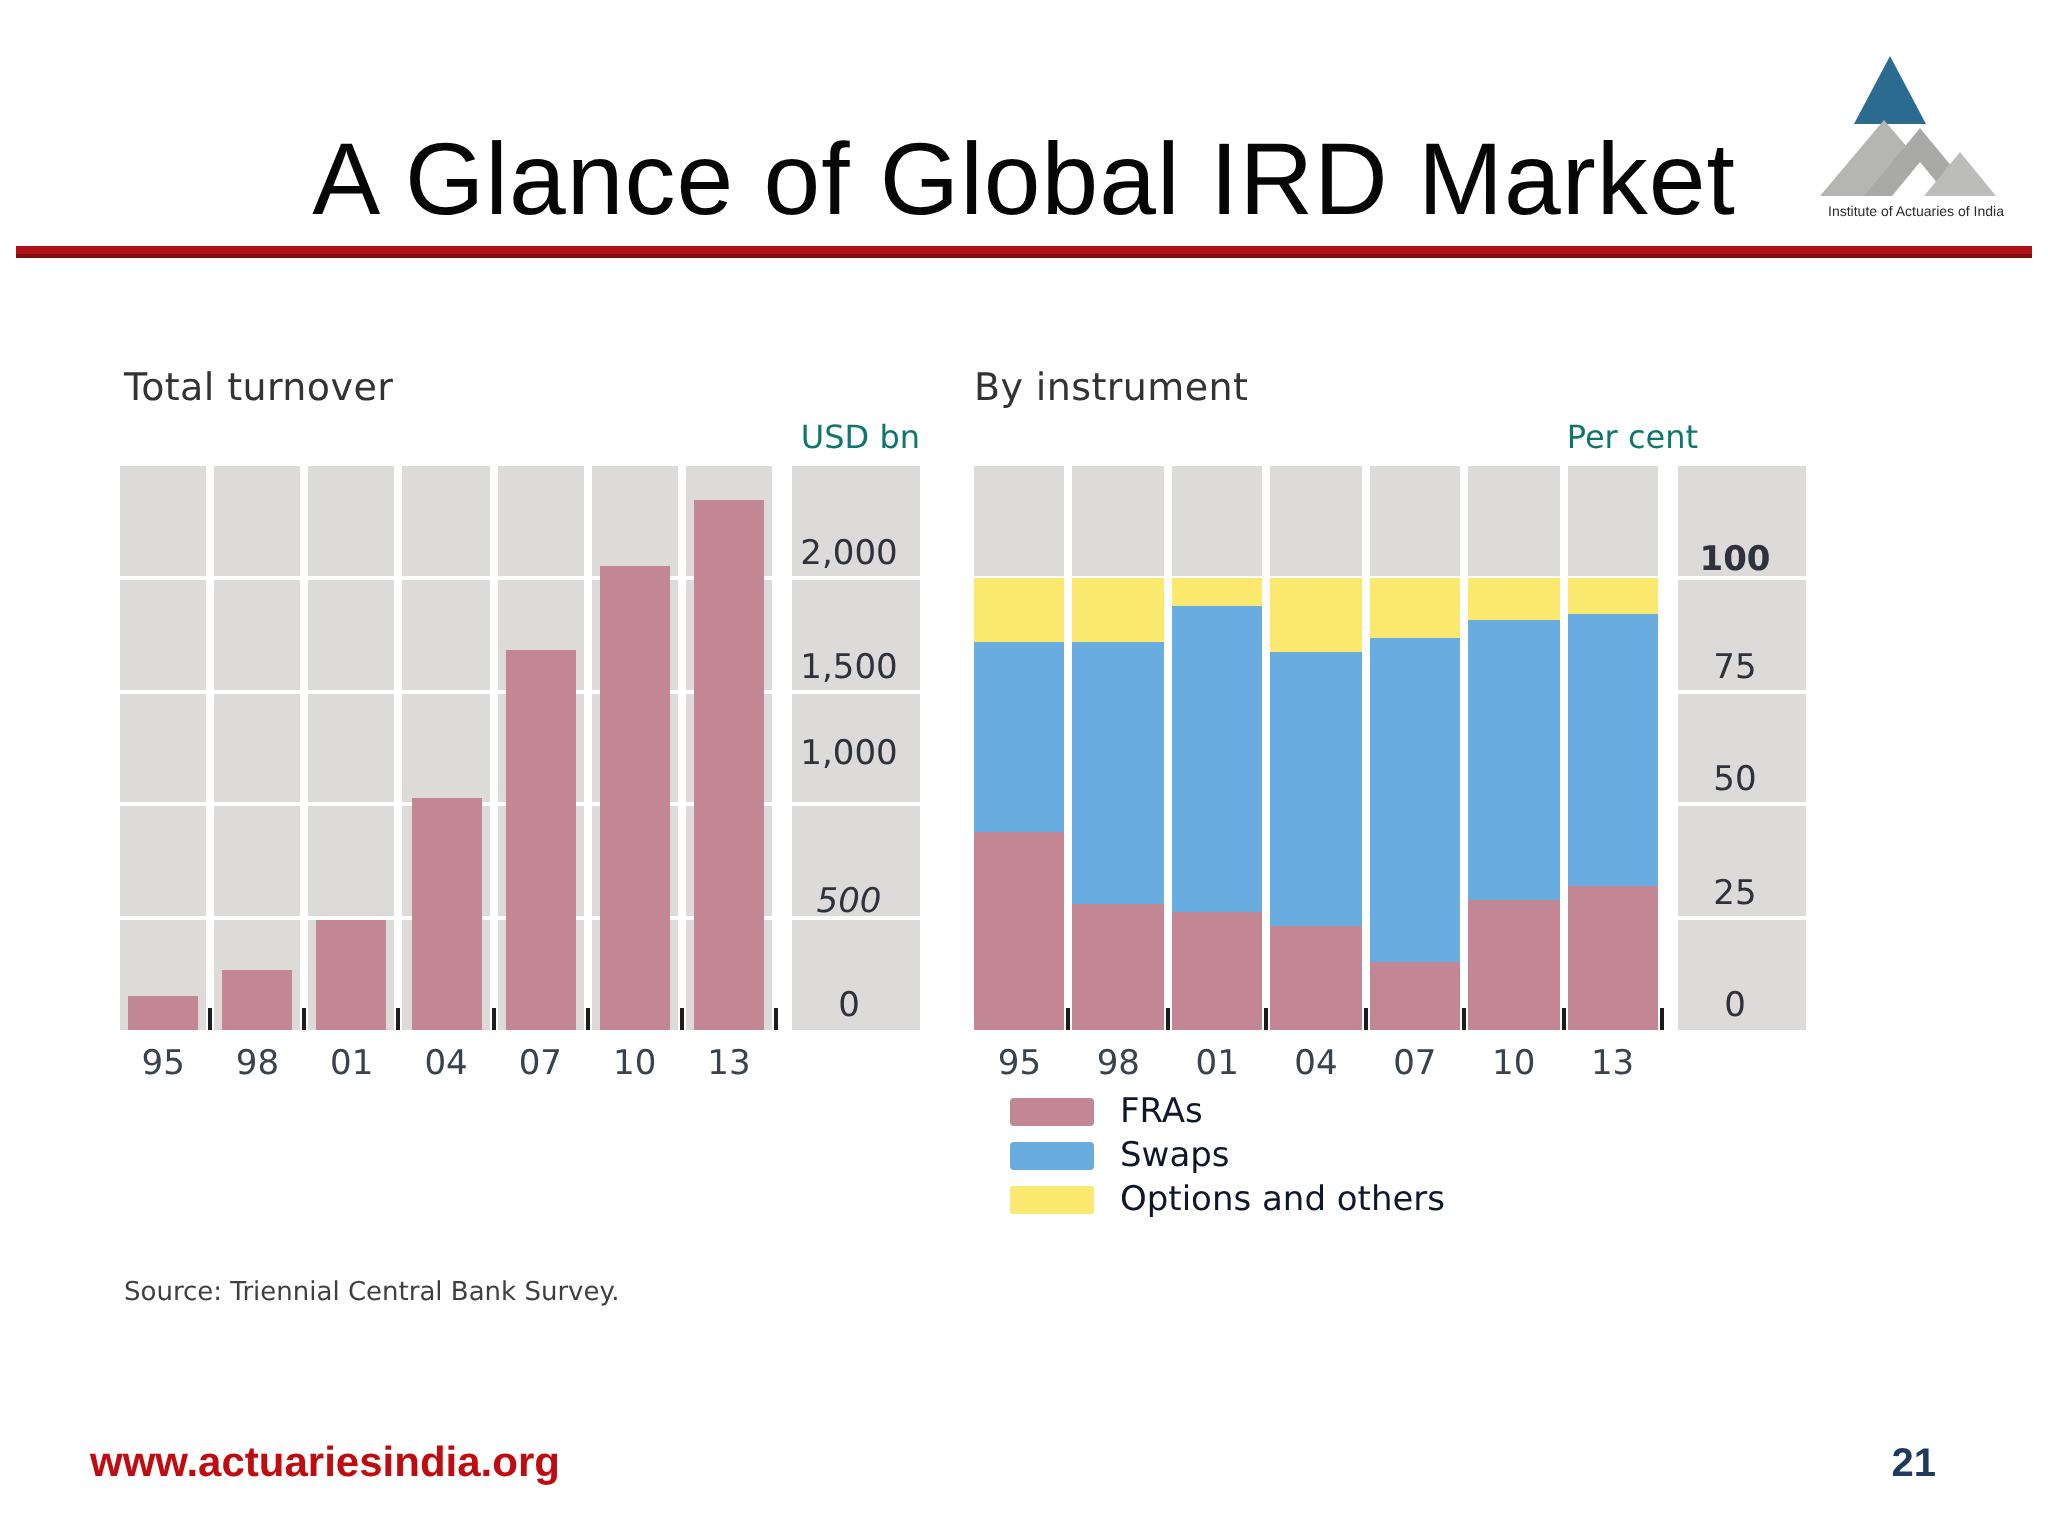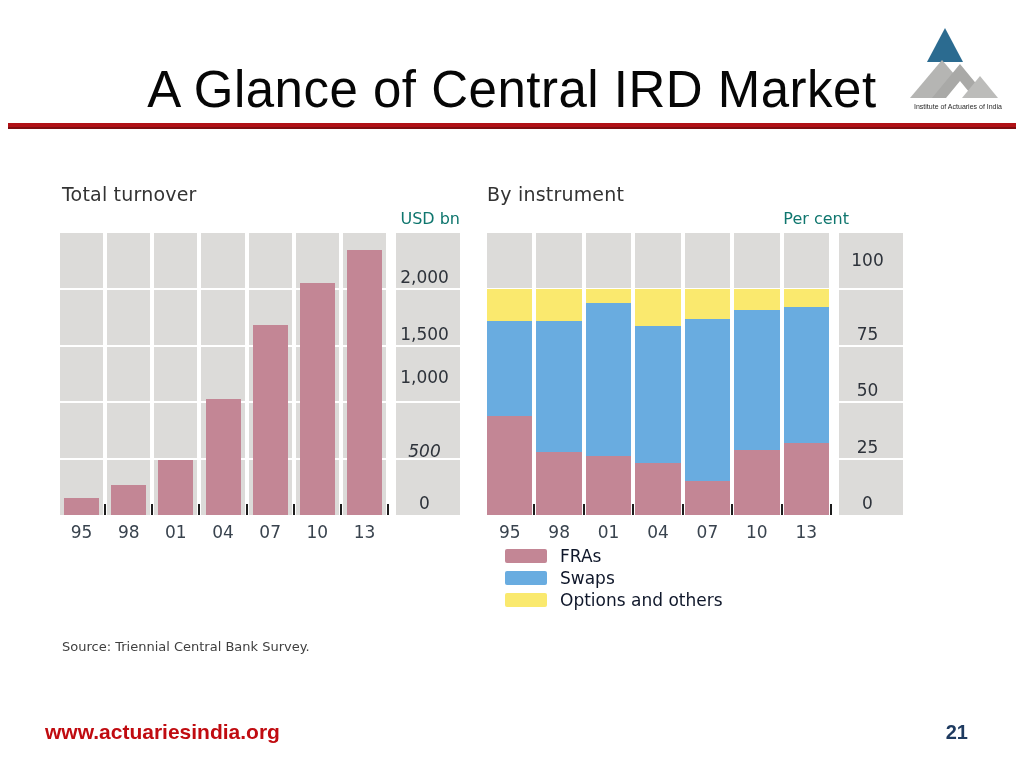--- a/index.html
+++ b/index.html
@@ -56,21 +56,21 @@
   <div class="logo">
     <svg width="112" height="74" viewBox="0 0 112 74">
       <polygon points="43,2 25,36 61,36" fill="#2b6b90"></polygon>
       <path d="M8,72 L40,34 L52,48 L31,72 Z" fill="#b5b5b3"></path>
       <path d="M30,72 L58,38 L86,72 L72,72 L58,55 L44,72 Z" fill="#a9a9a7"></path>
       <path d="M60,72 L78,50 L96,72 Z" fill="#bcbcba"></path>
     </svg>
     <div class="logo-caption">Institute of Actuaries of India</div>
   </div>
 
-  <h1 class="title">A Glance of Central IRD Market</h1>
+  <h1 class="title">A Glance of Global IRD Market</h1>
   <div class="rule"></div>
 
   <div class="chart-title" id="t-left">Total turnover</div>
   <div class="chart-title" id="t-right">By instrument</div>
 
   <div class="unit" id="u-left">USD bn</div>
   <div class="unit" id="u-right">Per cent</div>
 
   <div class="plot" id="plot-left">
       <div class="col" style="left: 0px; width: 43.15px;"></div>
@@ -166,21 +166,21 @@
       <div class="tick" style="left: 343.01px;"></div>
       <div class="labelcol" style="left: 352px;">
         <div class="ylabel" style="bottom: 3px;">0</div>
         <div class="grid" style="bottom: 55.4px; width: 100%;"></div>
         <div class="ylabel" style="bottom: 59.4px;">25</div>
         <div class="grid" style="bottom: 111.8px; width: 100%;"></div>
         <div class="ylabel" style="bottom: 115.8px;">50</div>
         <div class="grid" style="bottom: 168.2px; width: 100%;"></div>
         <div class="ylabel" style="bottom: 172.2px;">75</div>
         <div class="grid" style="bottom: 224.6px; width: 100%;"></div>
-        <div class="ylabel" style="bottom: 246px;">100</div>
+        <div class="ylabel" style="bottom: 226px; font-weight: bold;">100</div>
       </div>
     </div>
 
   <div id="legend">
       <div class="legend-row">
         <span class="swatch" style="background: rgb(195, 134, 149);"></span>
         <span class="leglabel">FRAs</span>
       </div>
       <div class="legend-row">
         <span class="swatch" style="background: rgb(105, 172, 224);"></span>

